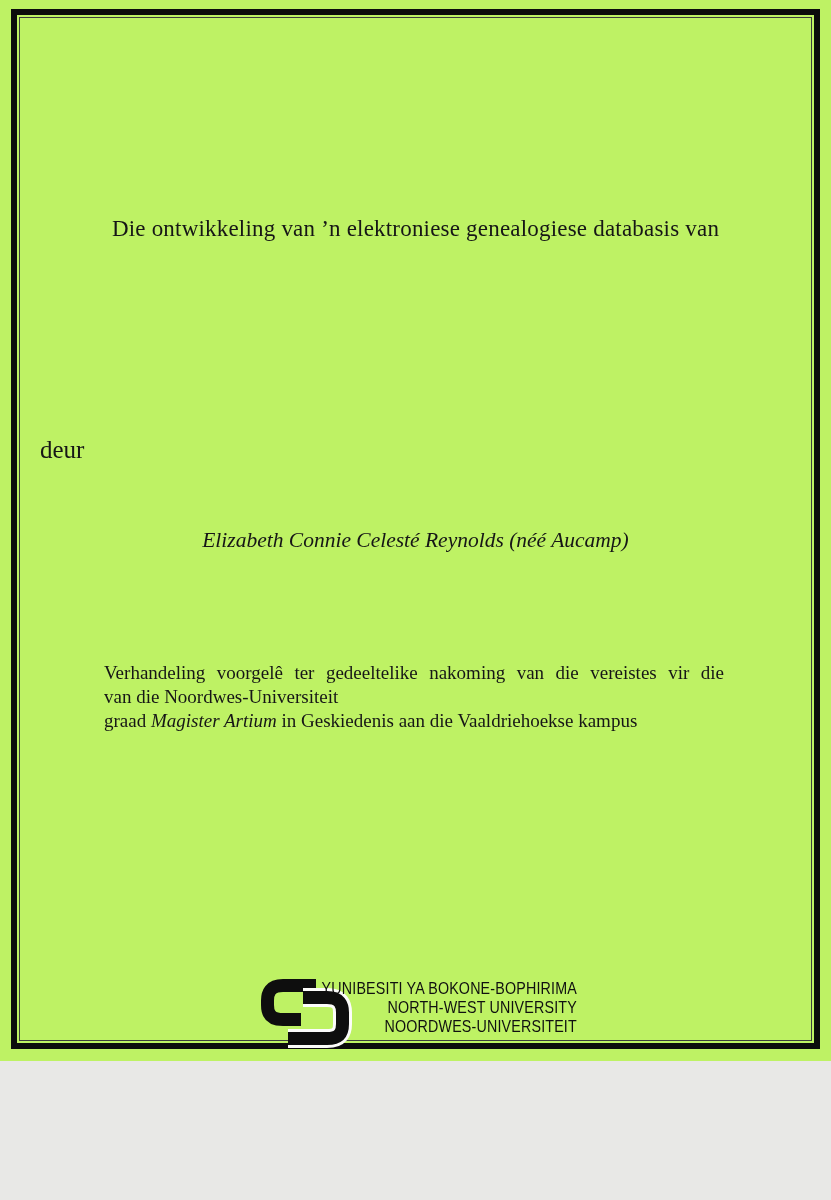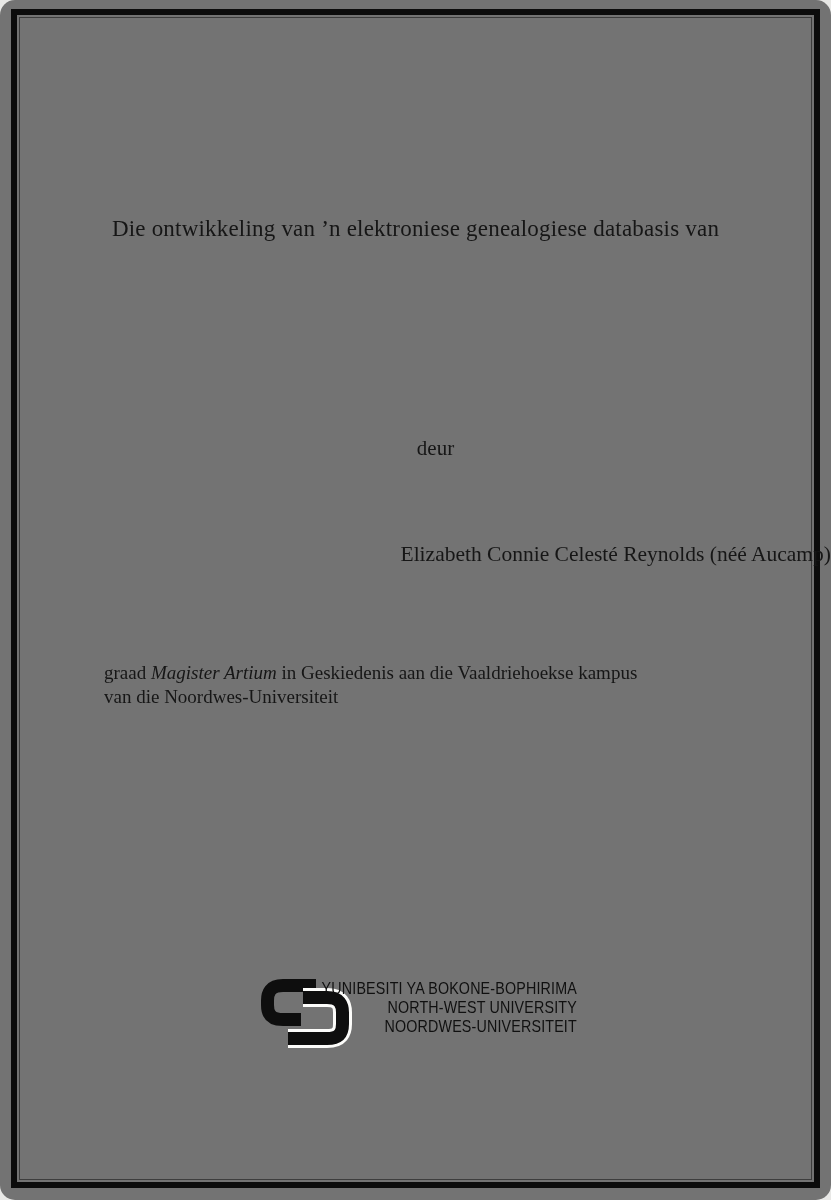--- a/index.html
+++ b/index.html
@@ -1,23 +1,22 @@
 <!DOCTYPE html>
 <html><head>
 <meta charset="utf-8">
 <style>
   html,body{margin:0;padding:0;background:#e8e8e6;}
   .page{
     position:relative;
-    width:831px;height:1200px;
-    background:#737373;
+    width:831px;height:1061px;
+    background:#bef264;
     overflow:hidden;
     font-family:"Liberation Serif","DejaVu Serif",serif;
     color:#161616;
-    border-radius:15px;
   }
   .frame-outer{
     position:absolute;
     left:11px;top:9px;right:11px;bottom:12px;
     border:6px solid #0c0c0c;
   }
   .frame-inner{
     position:absolute;
     inset:2px;
     border:1px solid #3d3d3d;
@@ -26,29 +25,29 @@
     position:absolute;
     top:207px;left:100px;width:631px;
     text-align:center;
     font-size:23px;
     line-height:43px;
     letter-spacing:.2px;
   }
   .byline{
     position:absolute;
     top:436px;left:0;right:0;
-    text-align:center;
-    font-size:21px;
+    font-size:25px;
     margin-left:40px;
   }
   .author{
     position:absolute;
-    top:542px;left:0;right:0;
-    text-align:right;
+    top:528px;left:0;right:0;
+    text-align:center;
     font-size:21.5px;
+    font-style:italic;
   }
   .submission{
     position:absolute;
     top:661px;left:104px;width:620px;
     font-size:19px;
     line-height:24px;
   }
   .submission .justified{
     text-align:justify;
     text-align-last:justify;
@@ -94,22 +93,23 @@
 
   <div class="title-block">
     <div>Die ontwikkeling van ’n elektroniese genealogiese databasis van</div>
   </div>
 
   <div class="byline">deur</div>
 
   <div class="author">Elizabeth Connie Celesté Reynolds (néé Aucamp)</div>
 
   <div class="submission">
+    <div class="justified">Verhandeling voorgelê ter gedeeltelike nakoming van die vereistes vir die</div>
+    <div>van die Noordwes-Universiteit</div>
     <div><span>graad </span><span class="italic">Magister Artium</span><span> in Geskiedenis aan die Vaaldriehoekse kampus</span></div>
-    <div>van die Noordwes-Universiteit</div>
   </div>
 
 
   <div class="logo">
     <svg class="logo-mark" width="96" height="74" viewBox="0 0 96 74" aria-hidden="true">
 
       <path d="M 59 8.5 L 26 8.5 C 13 8.5 10.5 16 10.5 23.5 L 10.5 28 C 10.5 35.5 13 42.5 26 42.5 L 44 42.5" fill="none" stroke="#0e0e0e" stroke-width="13"></path>
 
       <path d="M 46 20.5 L 70 20.5 C 83 20.5 85.5 28 85.5 35.5 L 85.5 47 C 85.5 54.5 83 61.5 70 61.5 L 31 61.5" fill="none" stroke="#fcfcfa" stroke-width="19"></path>
 

